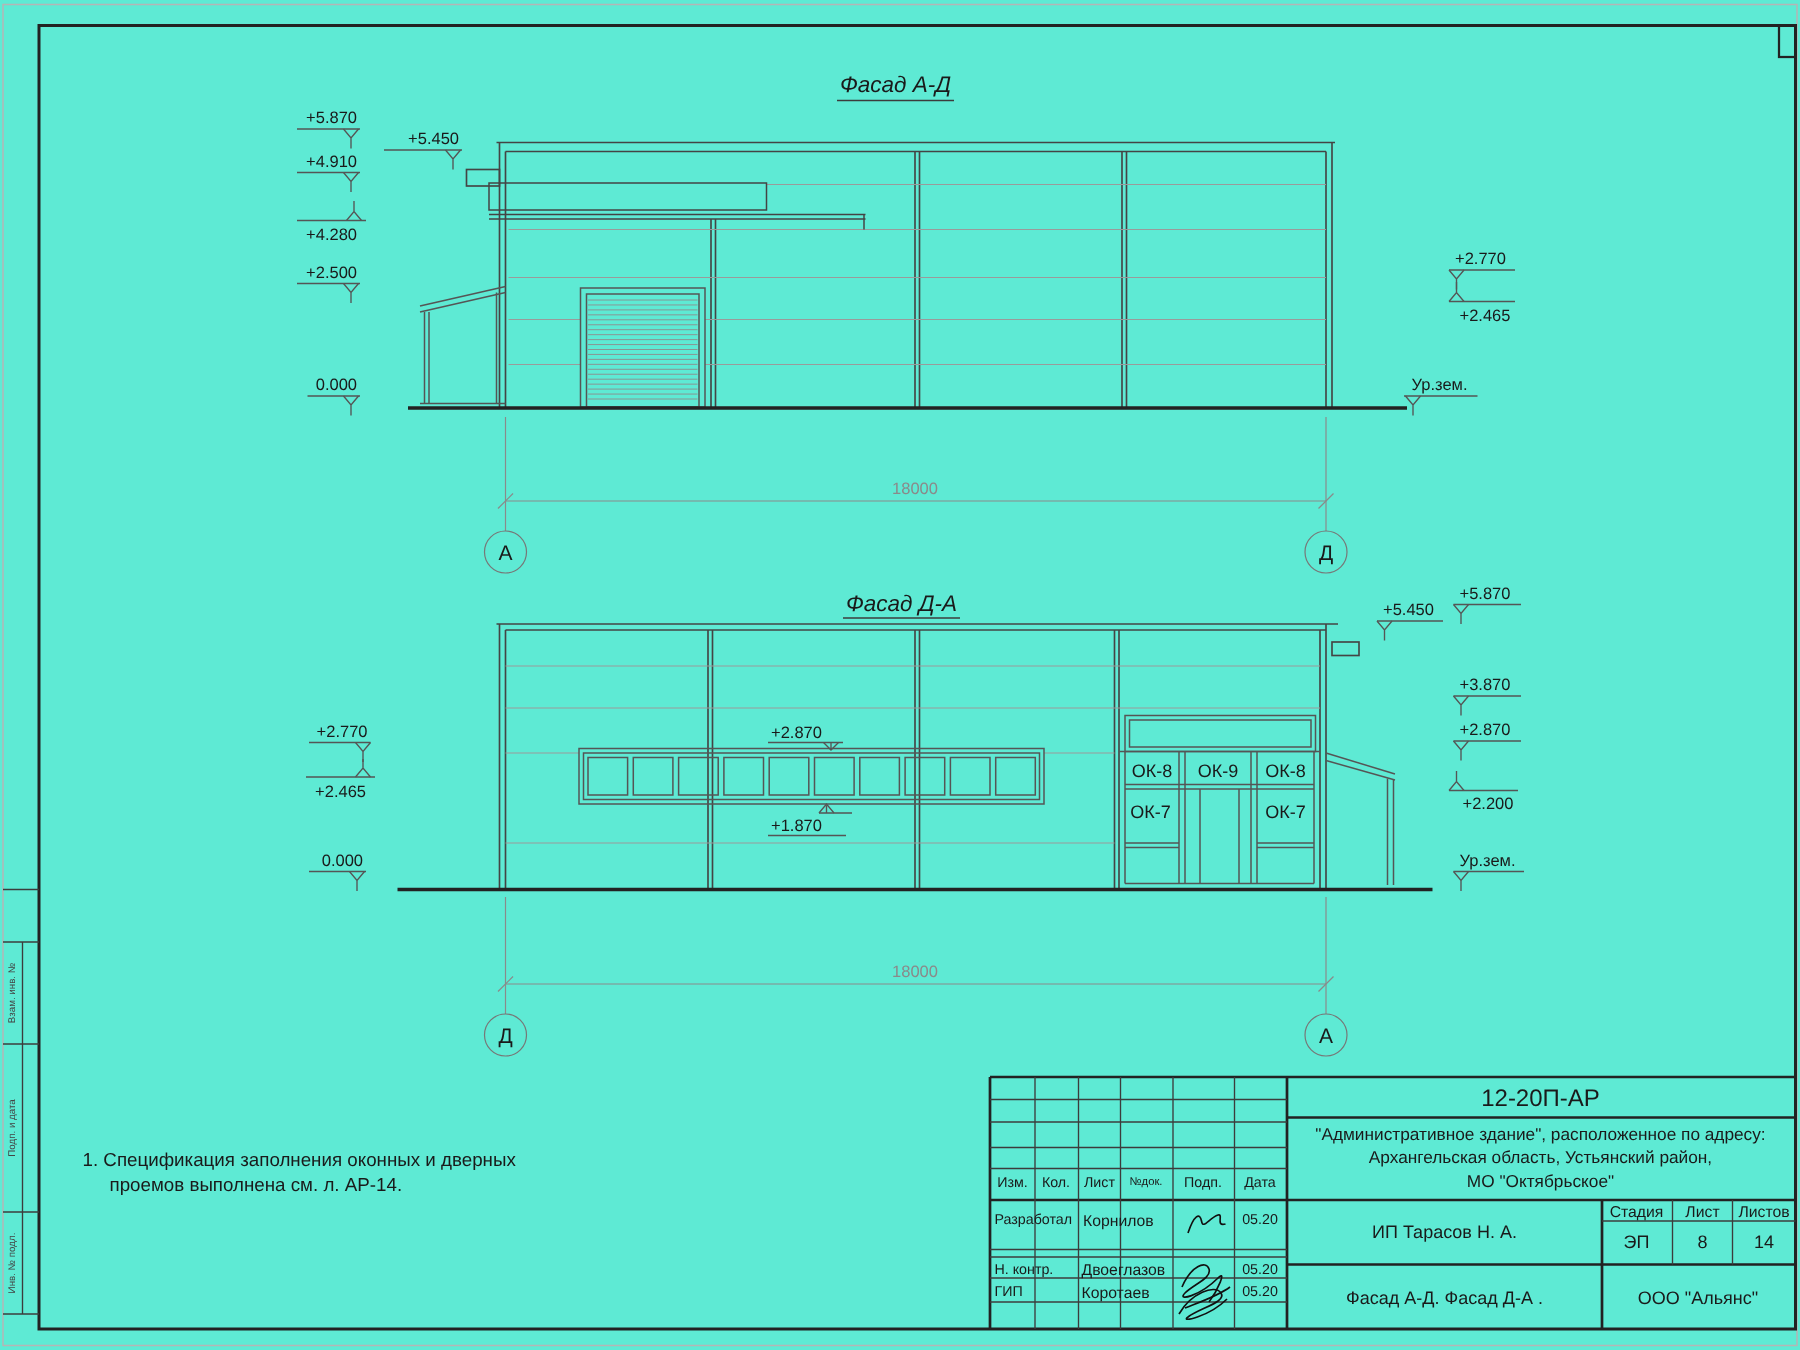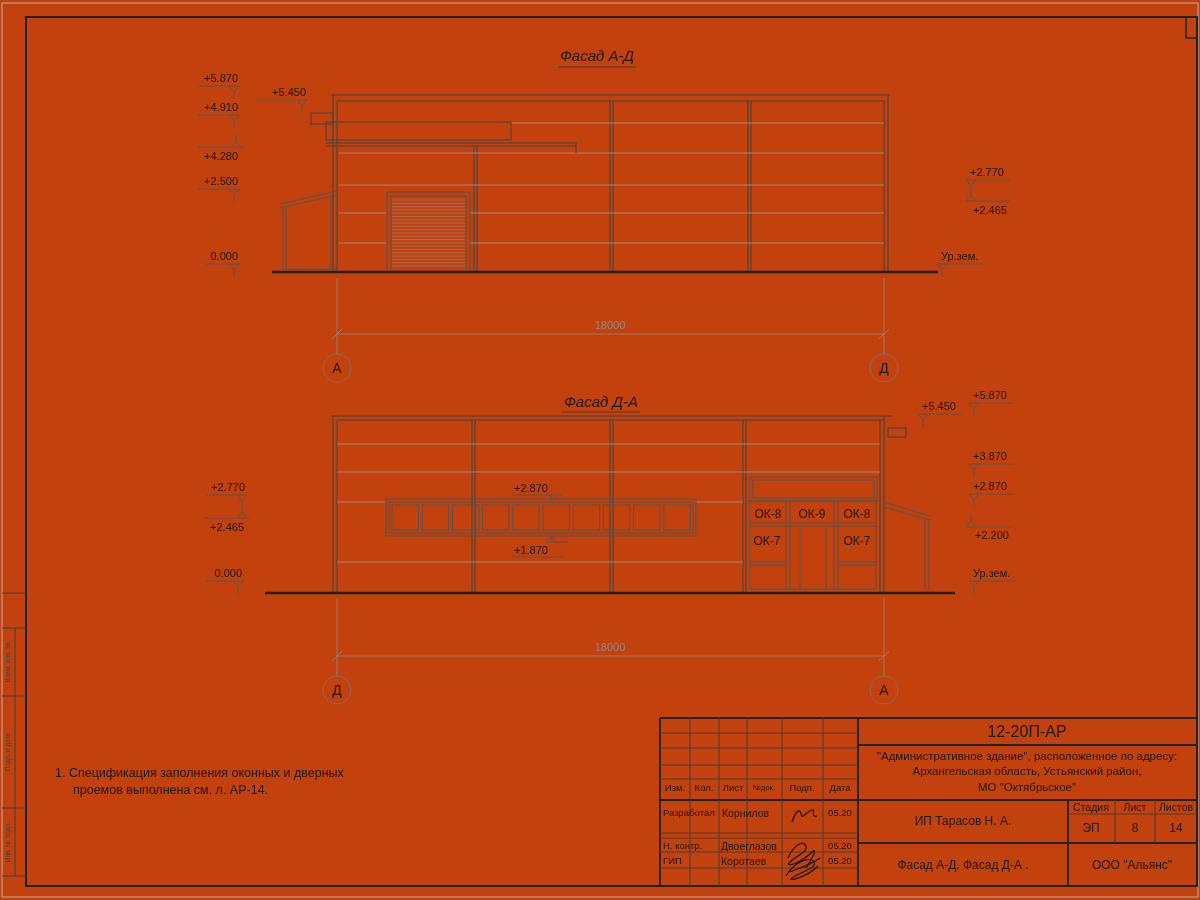--- a/index.html
+++ b/index.html
@@ -1,16 +1,16 @@
 <!DOCTYPE html>
 <html><head>
 <meta charset="utf-8">
 <style>
   html,body{margin:0;padding:0;background:#ffffff;}
-  .sheet{position:relative;width:1200px;height:900px;background:#c2410c;overflow:hidden;text-align:right;}
+  .sheet{position:relative;width:1200px;height:900px;background:#5eead4;overflow:hidden;text-align:right;}
   svg{display:block;}
   text{font-family:"Liberation Sans", sans-serif;fill:#1a1a1a;}
   .mark{font-size:11px;}
   .ttl{font-size:15px;font-style:italic;}
   .ax{font-size:14px;}
   .dimtx{font-size:11px;fill:#8a8a8a;}
   .note{font-size:12.5px;}
   .win{font-size:12px;}
   .tb{font-size:10.5px;}
   .tbs{font-size:9.5px;}

